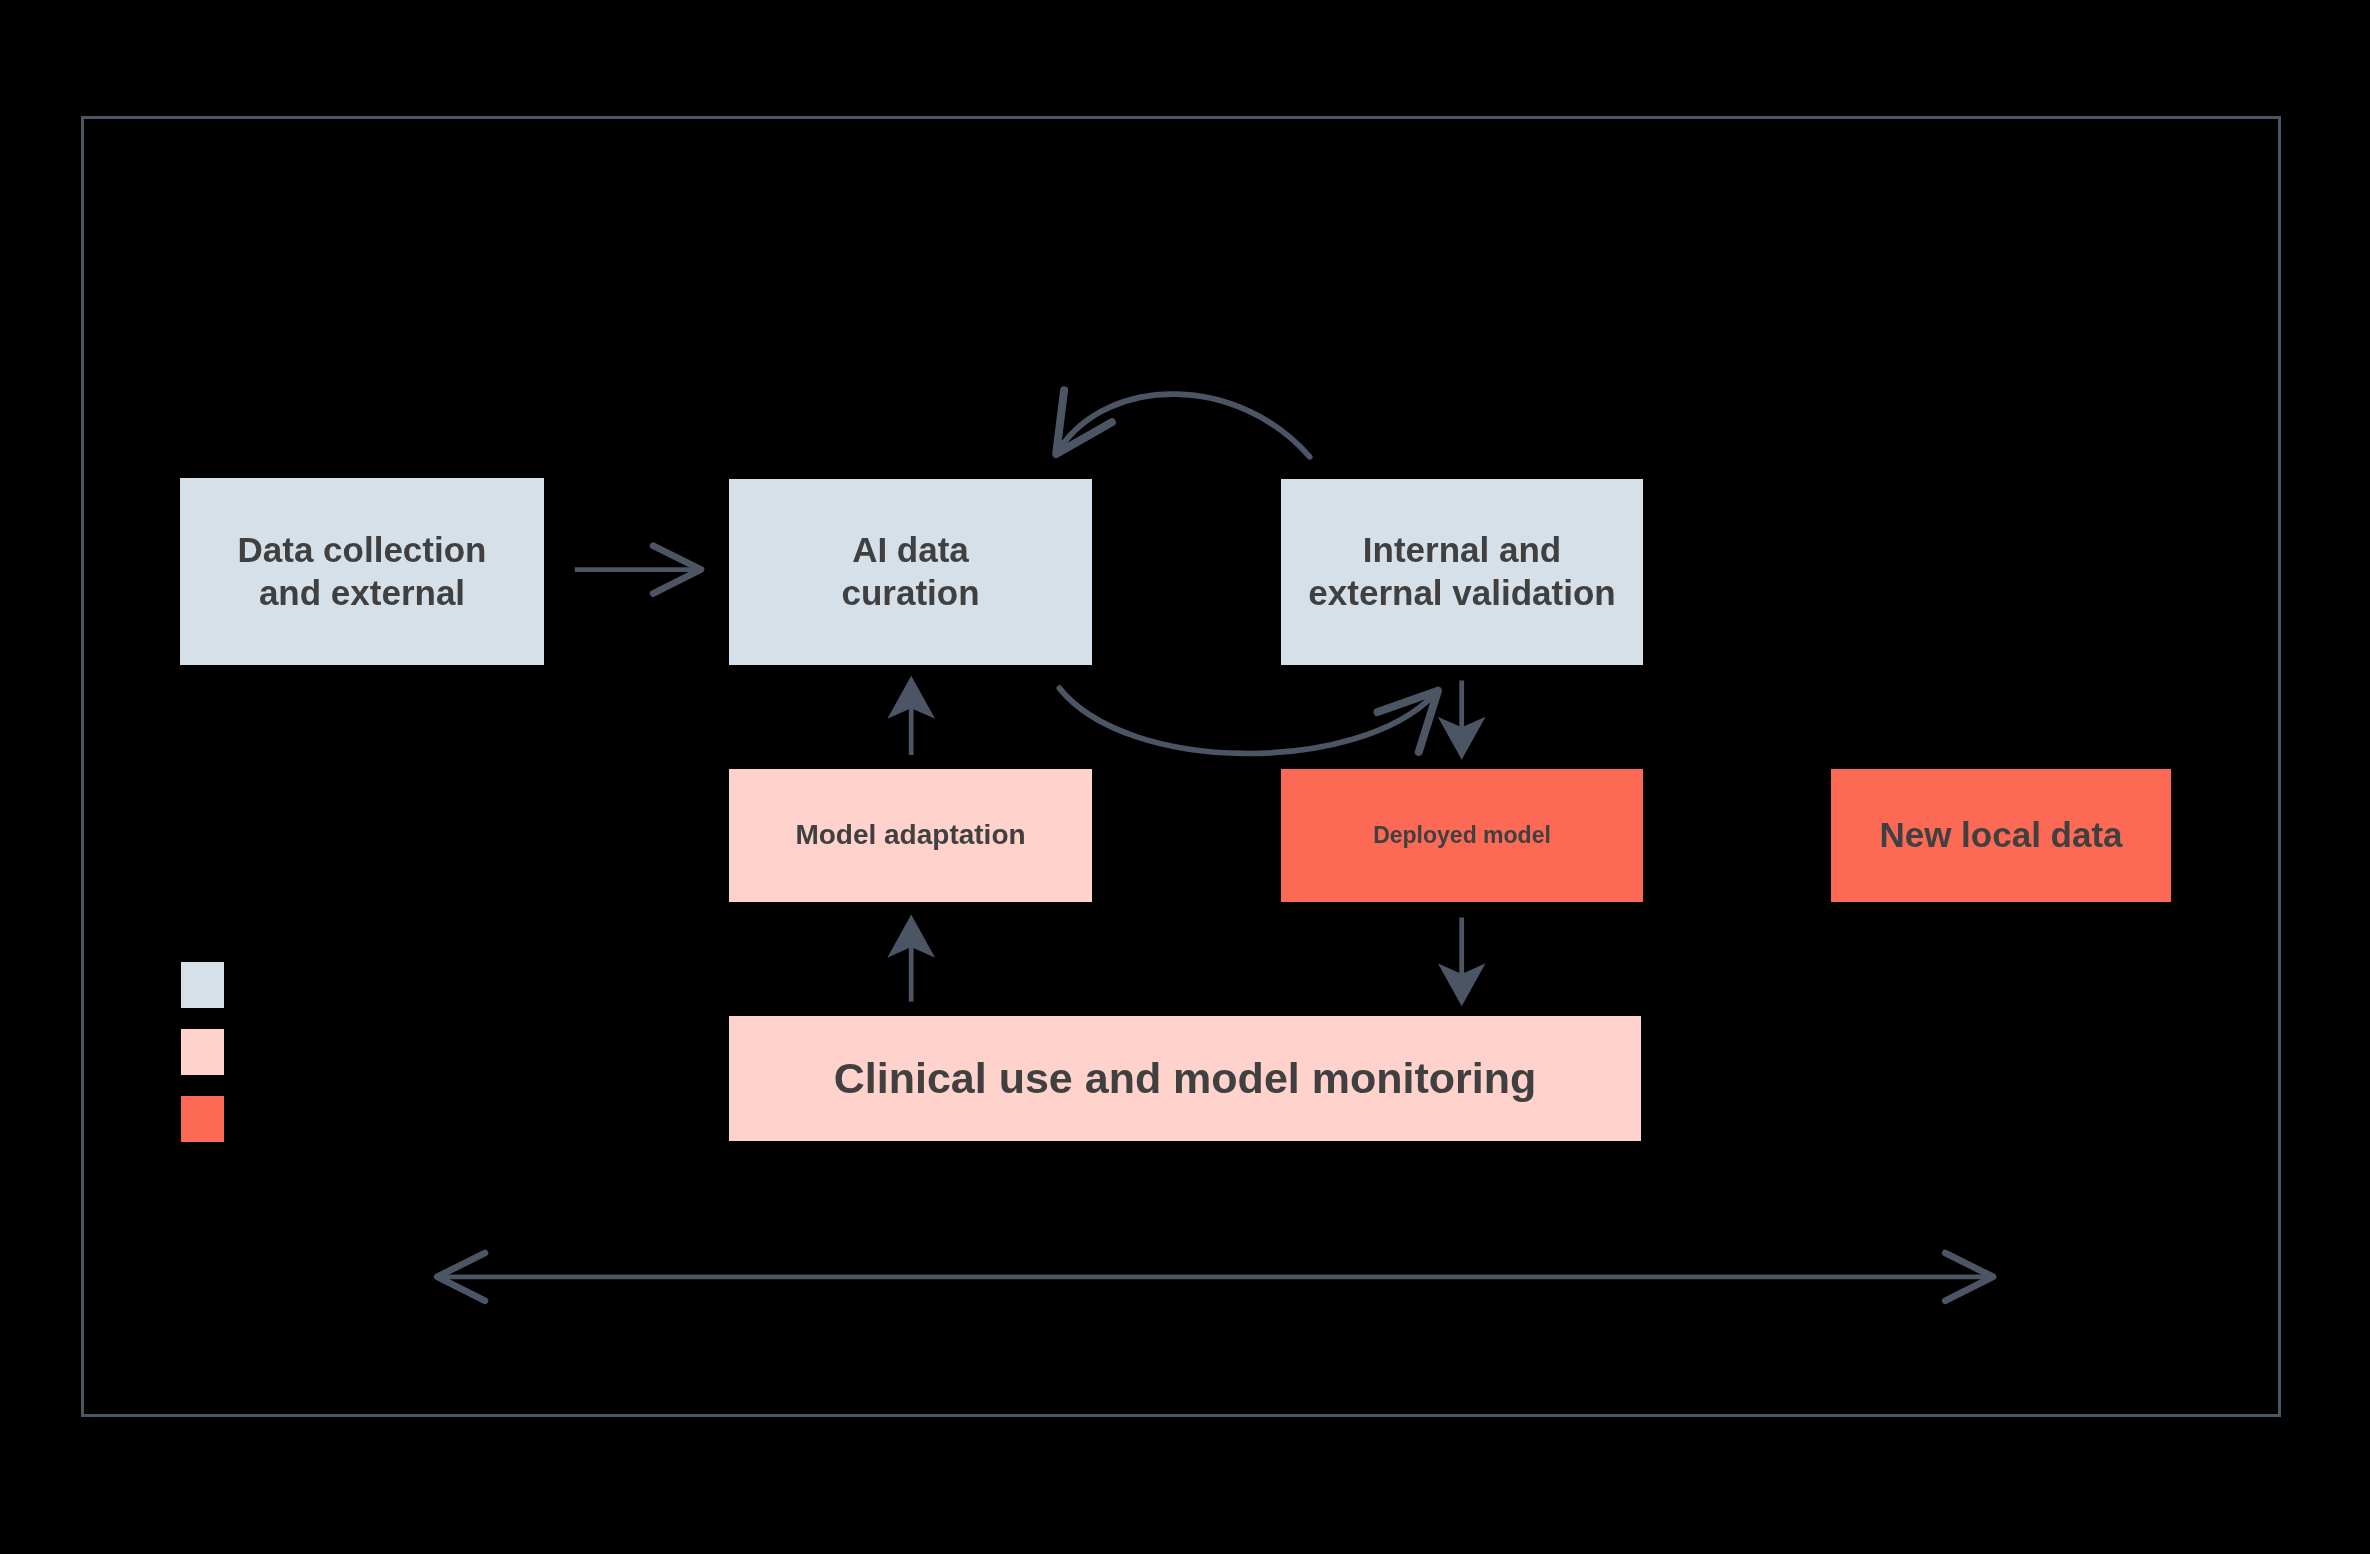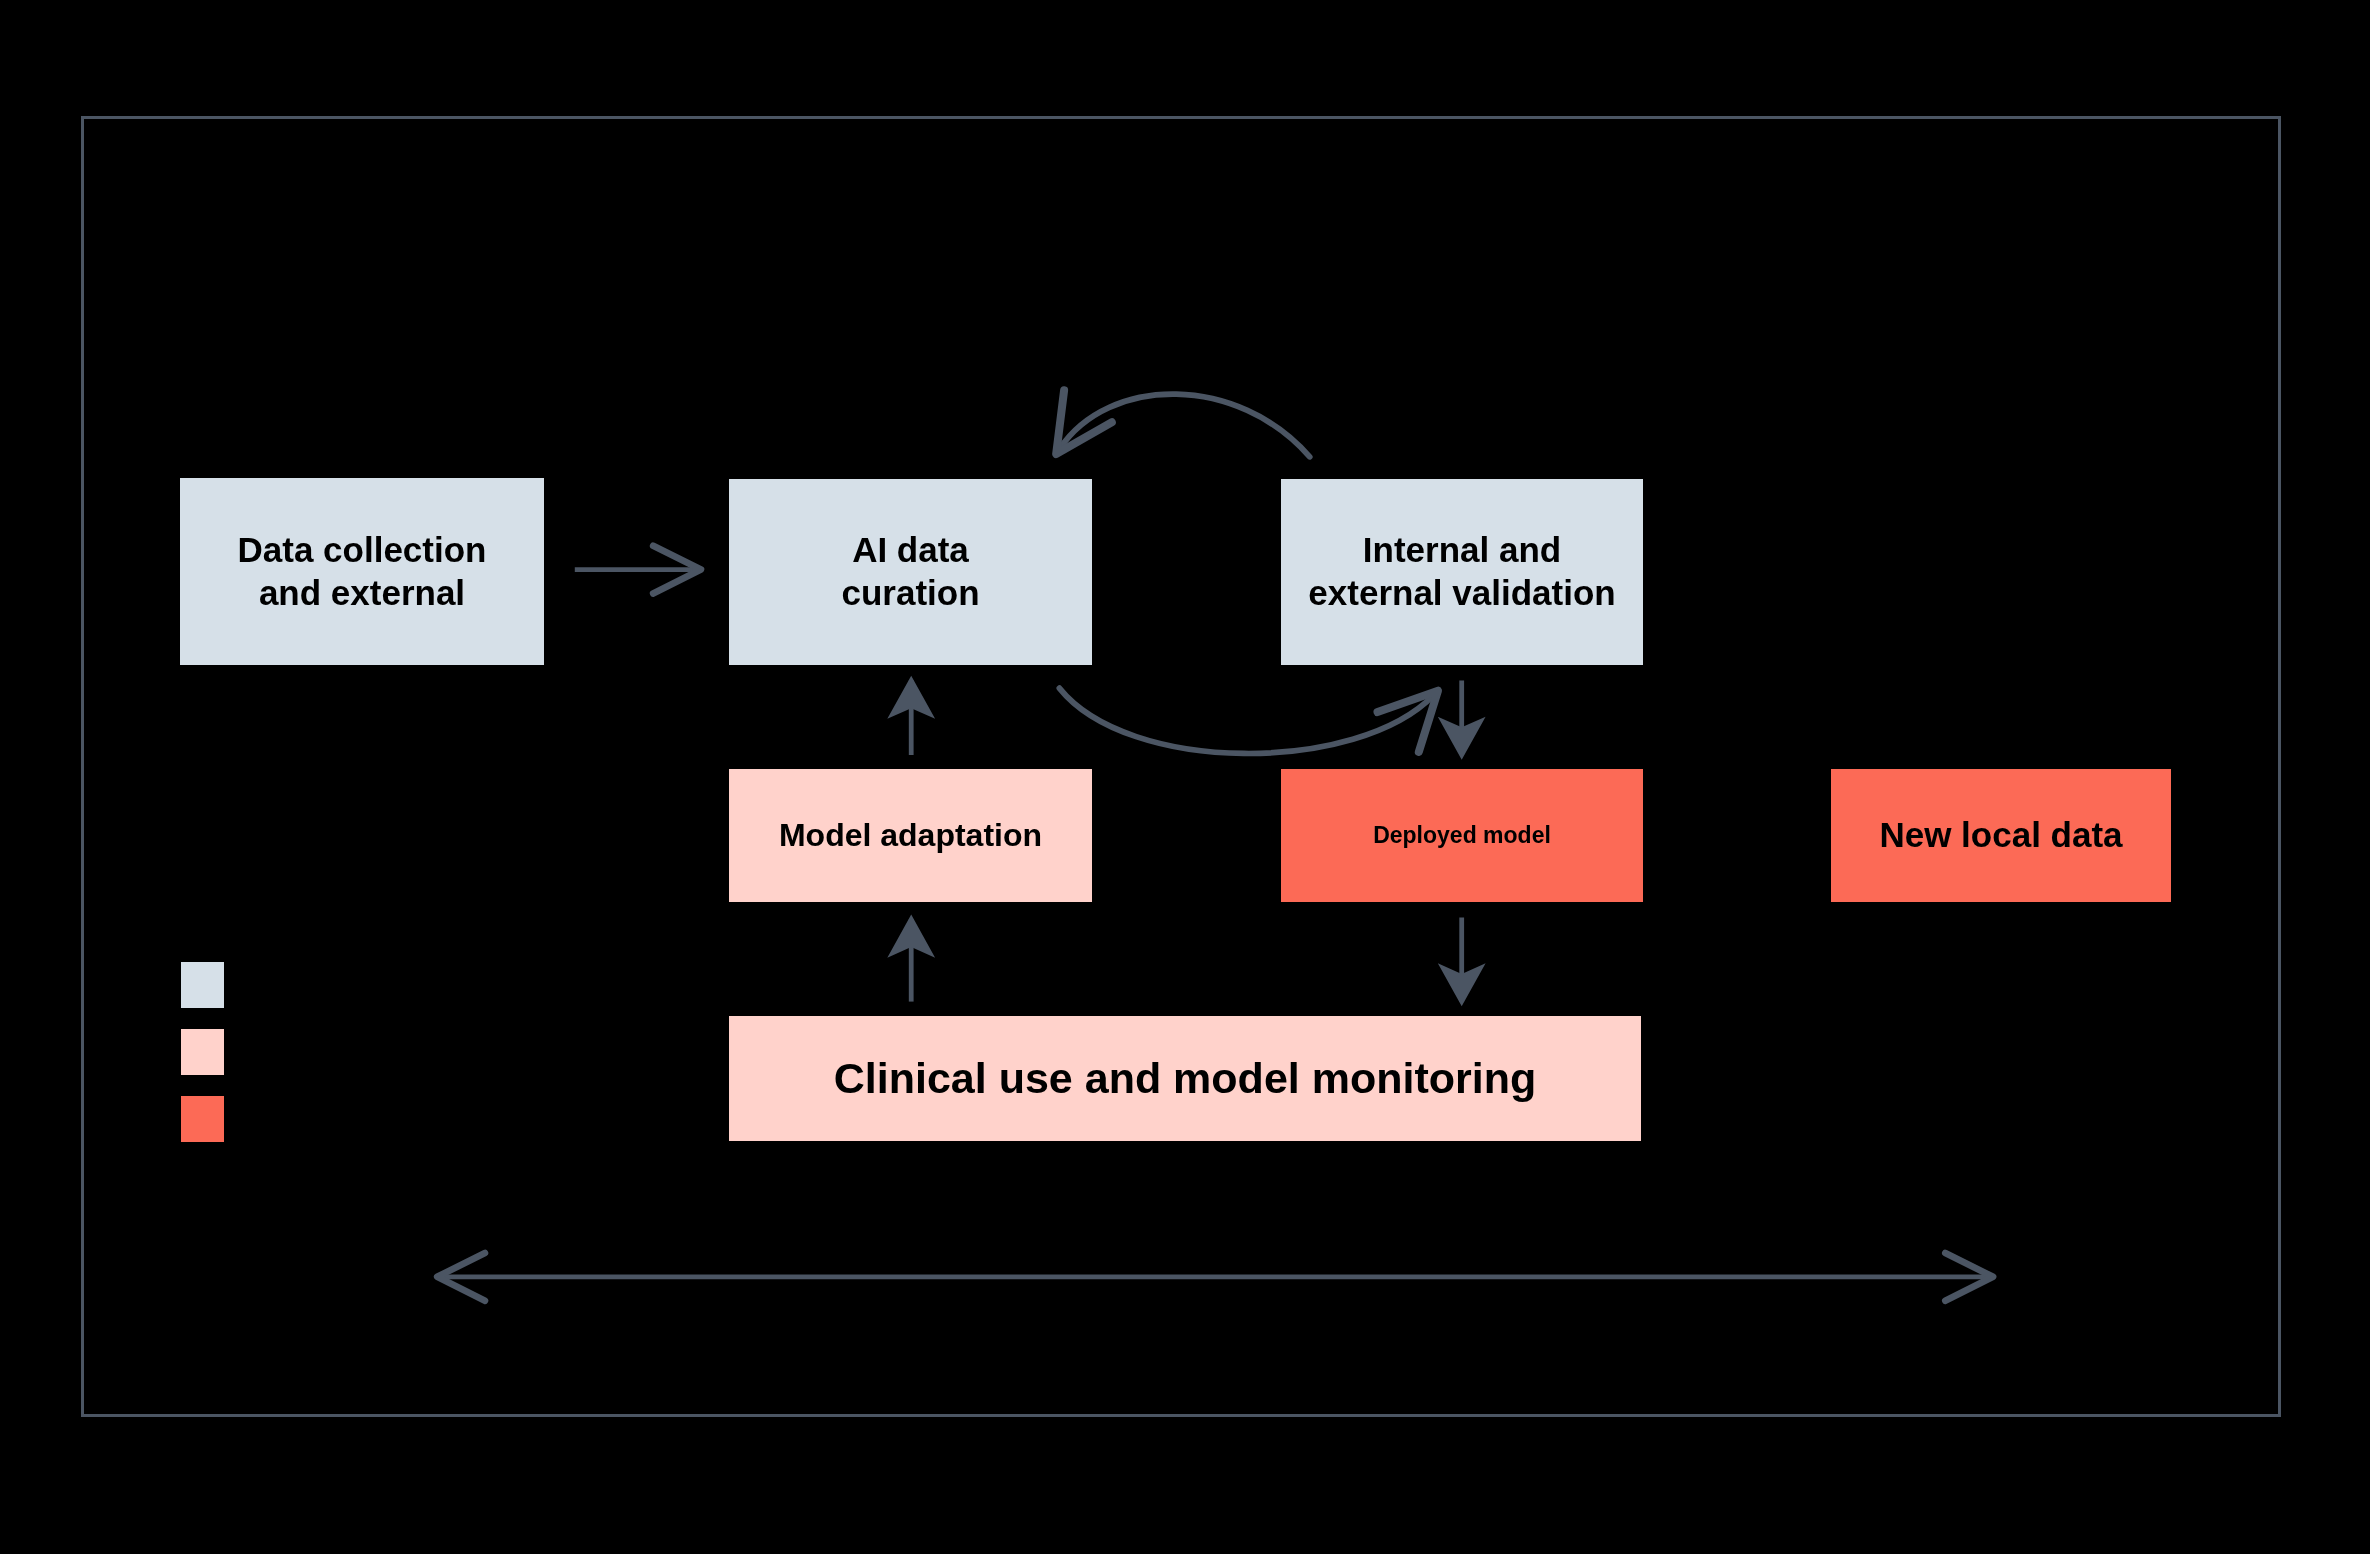--- a/index.html
+++ b/index.html
@@ -25,34 +25,34 @@
     height: 1301px;
     border: 3.8px solid #4b5563;
     box-sizing: border-box;
   }
   .node {
     position: absolute;
     display: flex;
     align-items: center;
     justify-content: center;
     text-align: center;
-    color: #000000;
+    color: #404040;
     font-weight: 700;
     line-height: 1.22;
     box-sizing: border-box;
     padding: 3.8px 9.6px;
   }
   .node-blue  { background: #d6e0e8; }
   .node-pink  { background: #ffd2cb; }
   .node-coral { background: #fc6a56; }
 
   .n-data      { left: 180px;  top: 478px;  width: 364px; height: 187px; font-size: 35px; }
   .n-train     { left: 729px;  top: 479px;  width: 363px; height: 186px; font-size: 35px; }
   .n-valid     { left: 1281px; top: 479px;  width: 362px; height: 186px; font-size: 35px; }
-  .n-adapt     { left: 729px;  top: 769px;  width: 363px; height: 133px; font-size: 32px; }
+  .n-adapt     { left: 729px;  top: 769px;  width: 363px; height: 133px; font-size: 28px; }
   .n-deployed  { left: 1281px; top: 769px;  width: 362px; height: 133px; font-size: 23px; }
   .n-newlocal  { left: 1831px; top: 769px;  width: 340px; height: 133px; font-size: 35px; }
   .n-clinical  { left: 729px;  top: 1016px; width: 912px; height: 125px; font-size: 43px; }
 
   .legend {
     position: absolute;
     left: 181px;
     top: 962px;
     width: 287px;
   }

